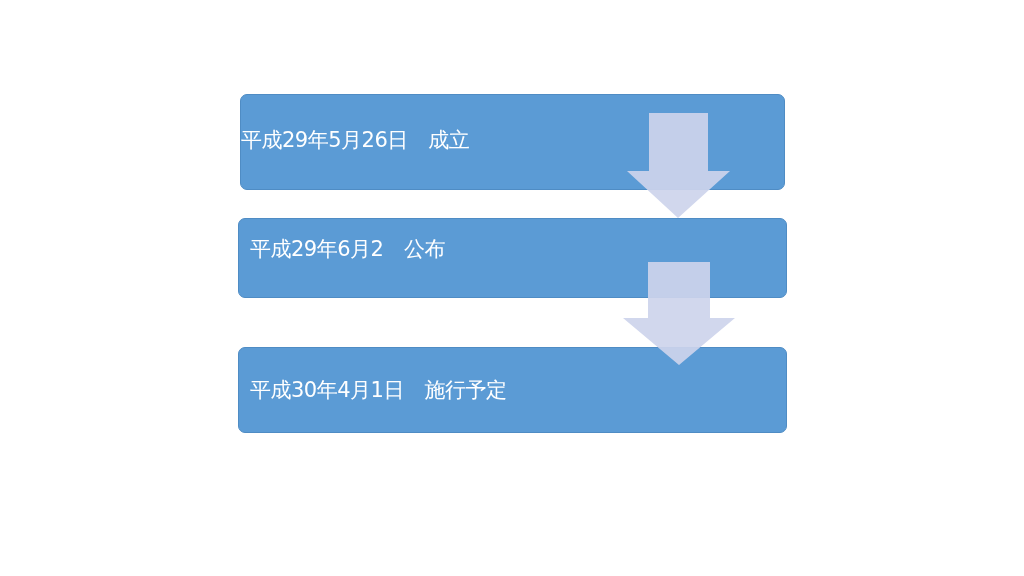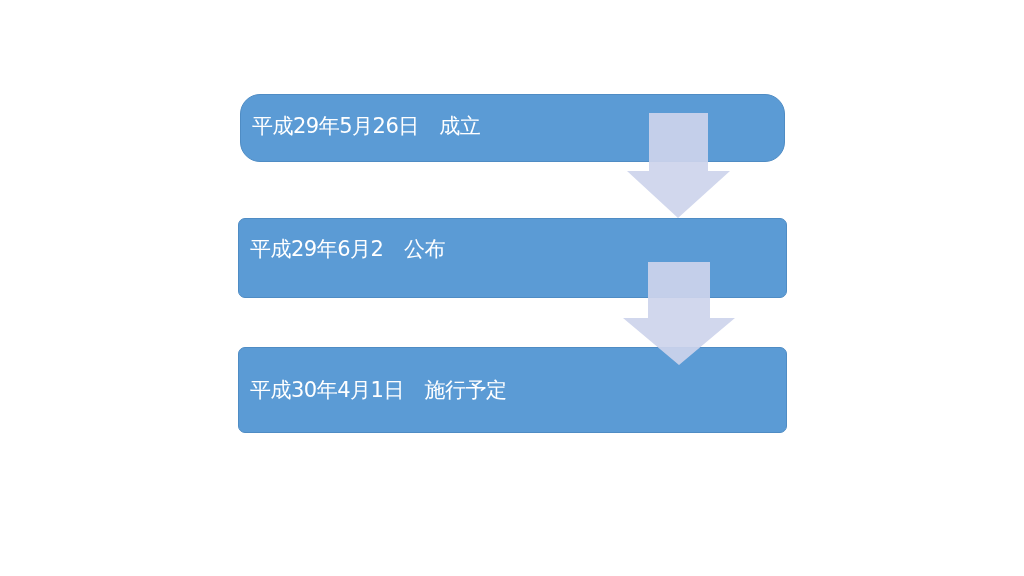--- a/index.html
+++ b/index.html
@@ -15,21 +15,21 @@
       border-radius: 7px;
       box-sizing: border-box;
       color: #ffffff;
       font-size: 21px;
       letter-spacing: -0.5px;
       white-space: pre;
       display: flex;
       align-items: center;
     }
     .box span { display: block; }
-    #box1 { left: 240px; top: 94px; width: 545px; height: 68px; padding-left: 11px; padding-bottom: 4px; border-radius: 20px; }
+    #box1 { left: 240px; top: 94px; width: 545px; height: 96px; padding-bottom: 4px; }
     #box2 { left: 238px; top: 218px; width: 549px; height: 80px; padding-left: 11px; padding-bottom: 18px; text-align: center; }
     #box3 { left: 238px; top: 347px; width: 549px; height: 86px; padding-left: 11px; padding-bottom: 0; }
     .arrow {
       position: absolute;
       pointer-events: none;
     }
     .arrow svg { display: block; }
   </style>
 </head>
 <body>

